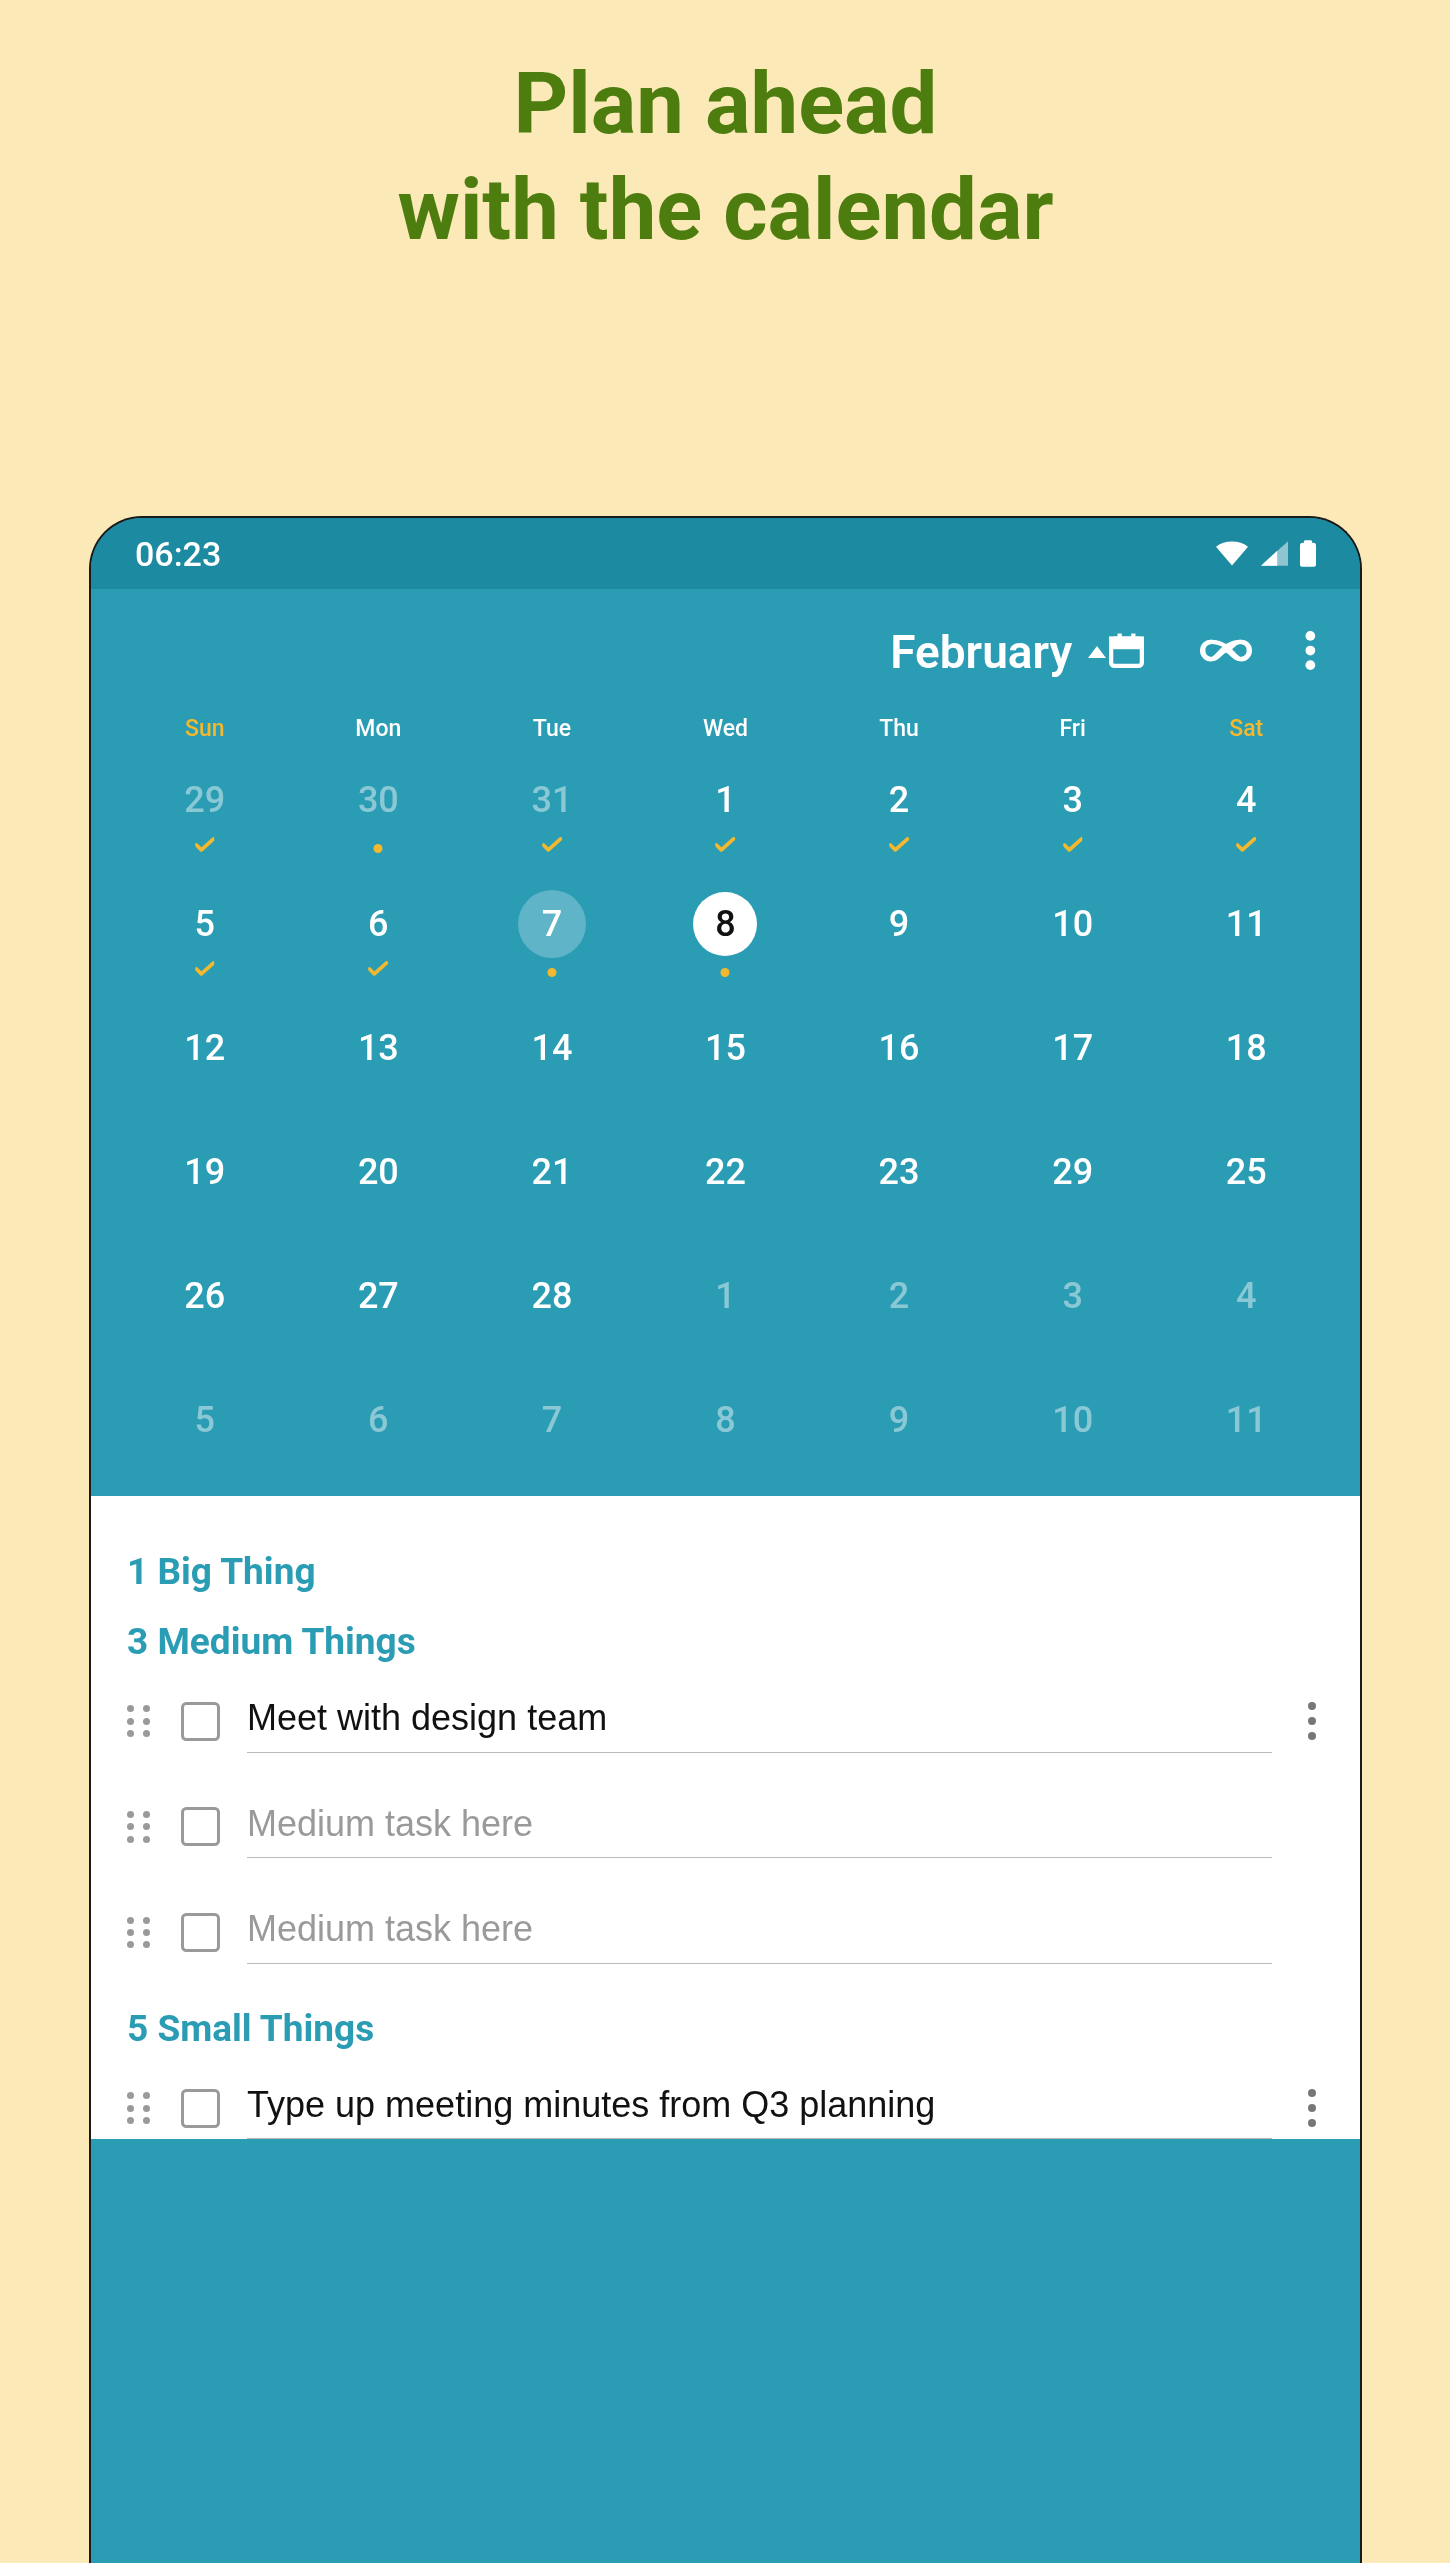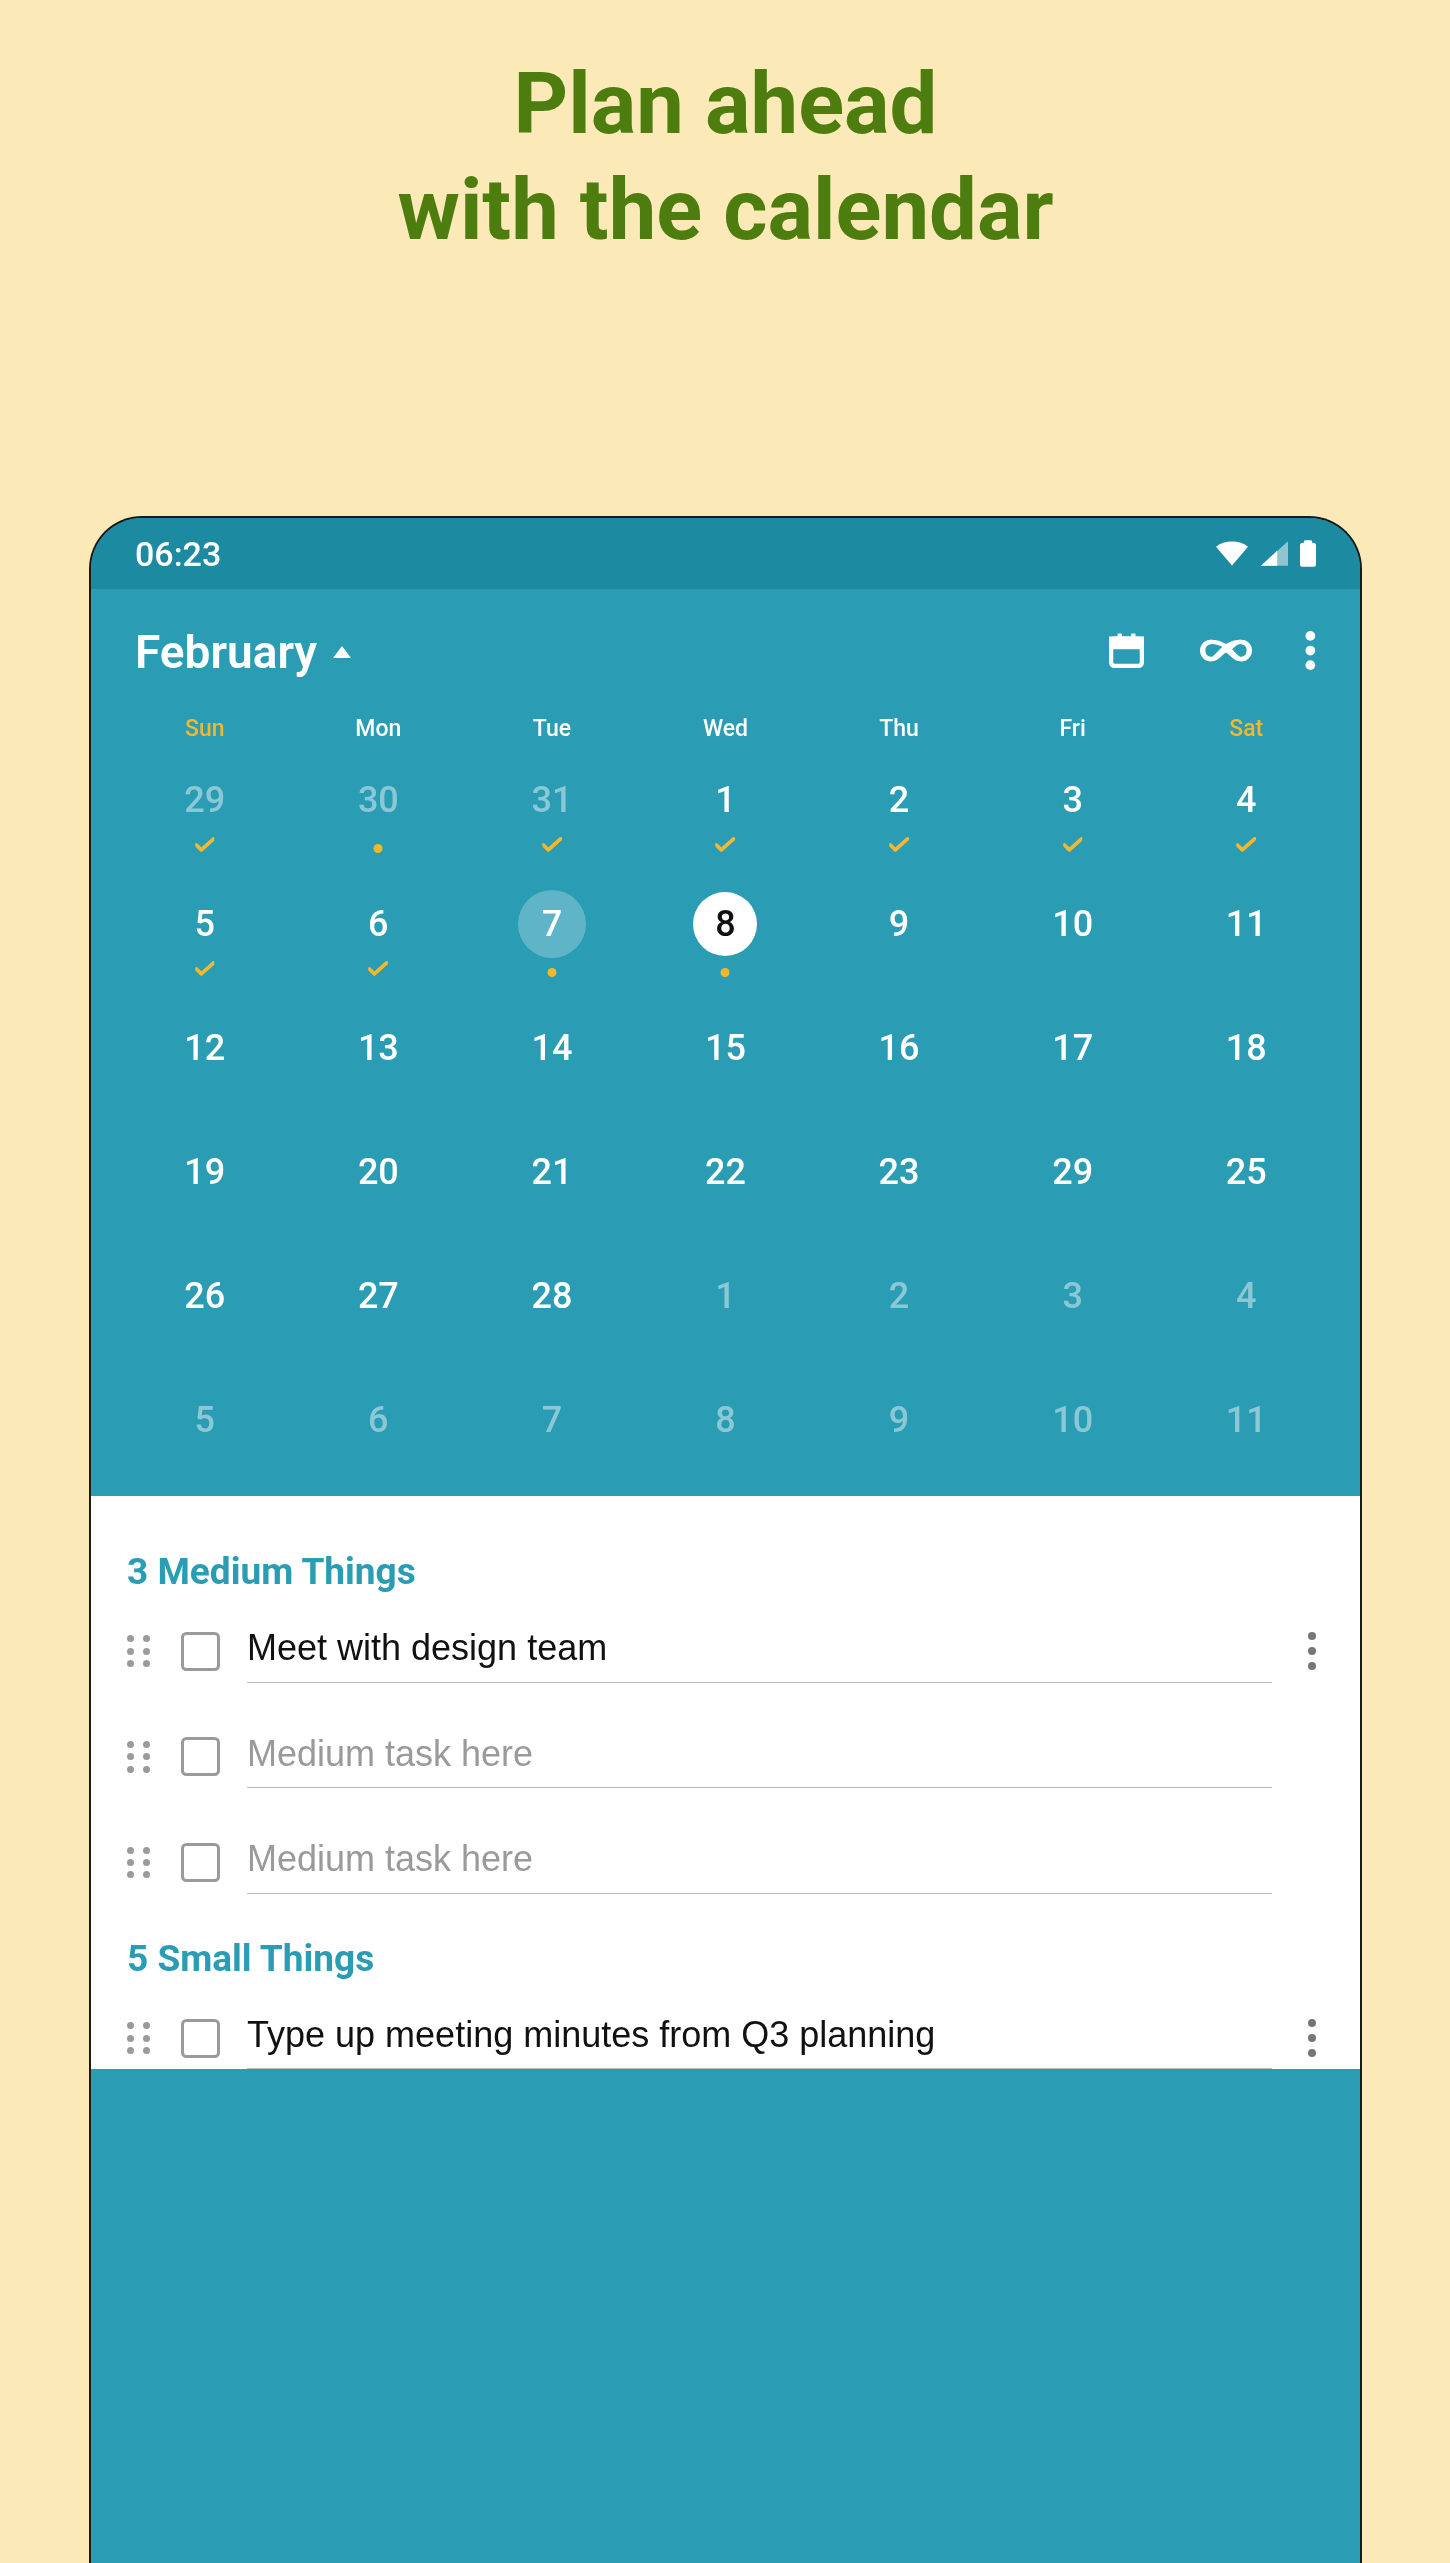--- a/index.html
+++ b/index.html
@@ -40,21 +40,21 @@
     font-size: 34px;
     font-weight: 500;
   }
   .status-icons { display: flex; align-items: center; gap: 12.5px; }
   .status-icons svg { display: block; }
   .calendar-header {
     background: #2a9cb4;
     padding: 36px 44px 27px 44px;
     display: flex;
     align-items: center;
-    justify-content: space-between;
+    justify-content: flex-end;
   }
   .month-toggle {
     color: #fff;
     font-size: 46px;
     font-weight: 600;
     display: flex;
     align-items: center;
     gap: 16px;
   }
   .month-toggle .triangle {
@@ -443,20 +443,21 @@
       </div>
       <div class="day-cell faded">
         <span class="day-num">10</span>
       </div>
       <div class="day-cell faded">
         <span class="day-num">11</span>
       </div>
     </div>
 
   <div class="task-panel" id="task-panel">
+      <div class="section-title">1 Big Thing</div>
       <div class="section-title">3 Medium Things</div>
       <div class="task-row">
         <div class="drag-handle">
           <span></span>
           <span></span>
           <span></span>
           <span></span>
           <span></span>
           <span></span>
         </div>

